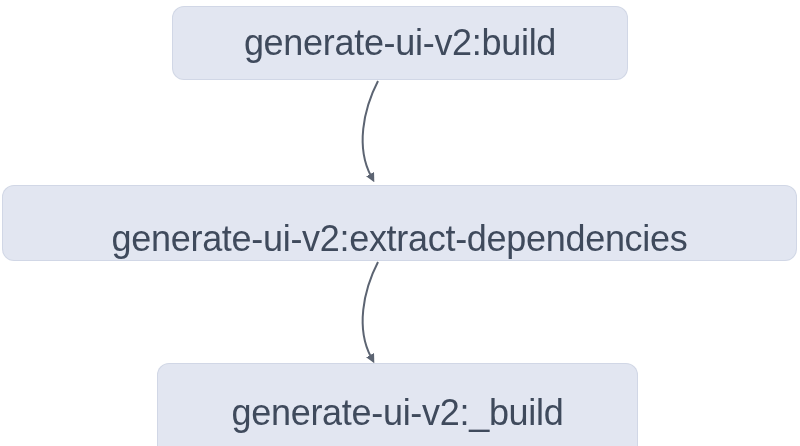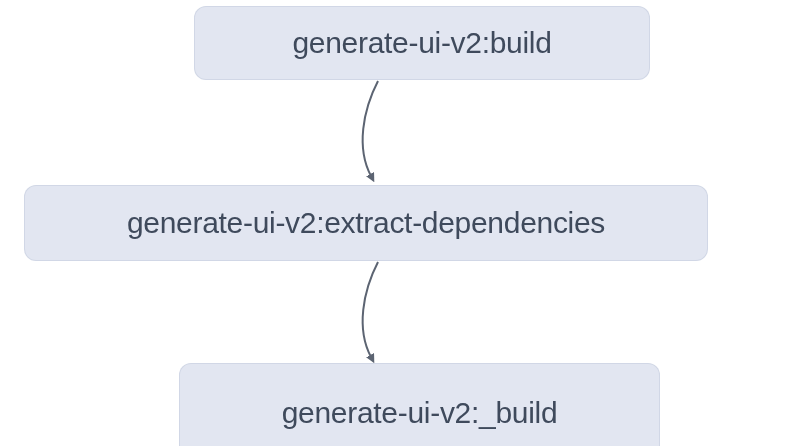--- a/index.html
+++ b/index.html
@@ -26,28 +26,27 @@
   .node {
     position: absolute;
     display: flex;
     align-items: center;
     justify-content: center;
     background: #e2e6f1;
     border: 1px solid rgba(165, 175, 200, 0.28);
     border-radius: 12px;
     box-sizing: border-box;
     color: #3f4a5c;
-    font-size: 30px;
+    font-size: 36px;
     letter-spacing: -0.3px;
     white-space: nowrap;
     cursor: pointer;
-    margin-left: 22px;
   }
   .node-build   { left: 172px; top: 6px;   width: 456px; height: 74px; }
-  .node-extract { left: 2px;   top: 185px; width: 684px; height: 76px; }
+  .node-extract { left: 2px;   top: 185px; width: 795px; height: 76px; align-items: flex-end; }
   .node-under   { left: 157px; top: 363px; width: 481px; height: 100px; }
   .node span {
     pointer-events: none;
   }
 </style>
 </head>
 <body>
 
 <div class="canvas">
 

